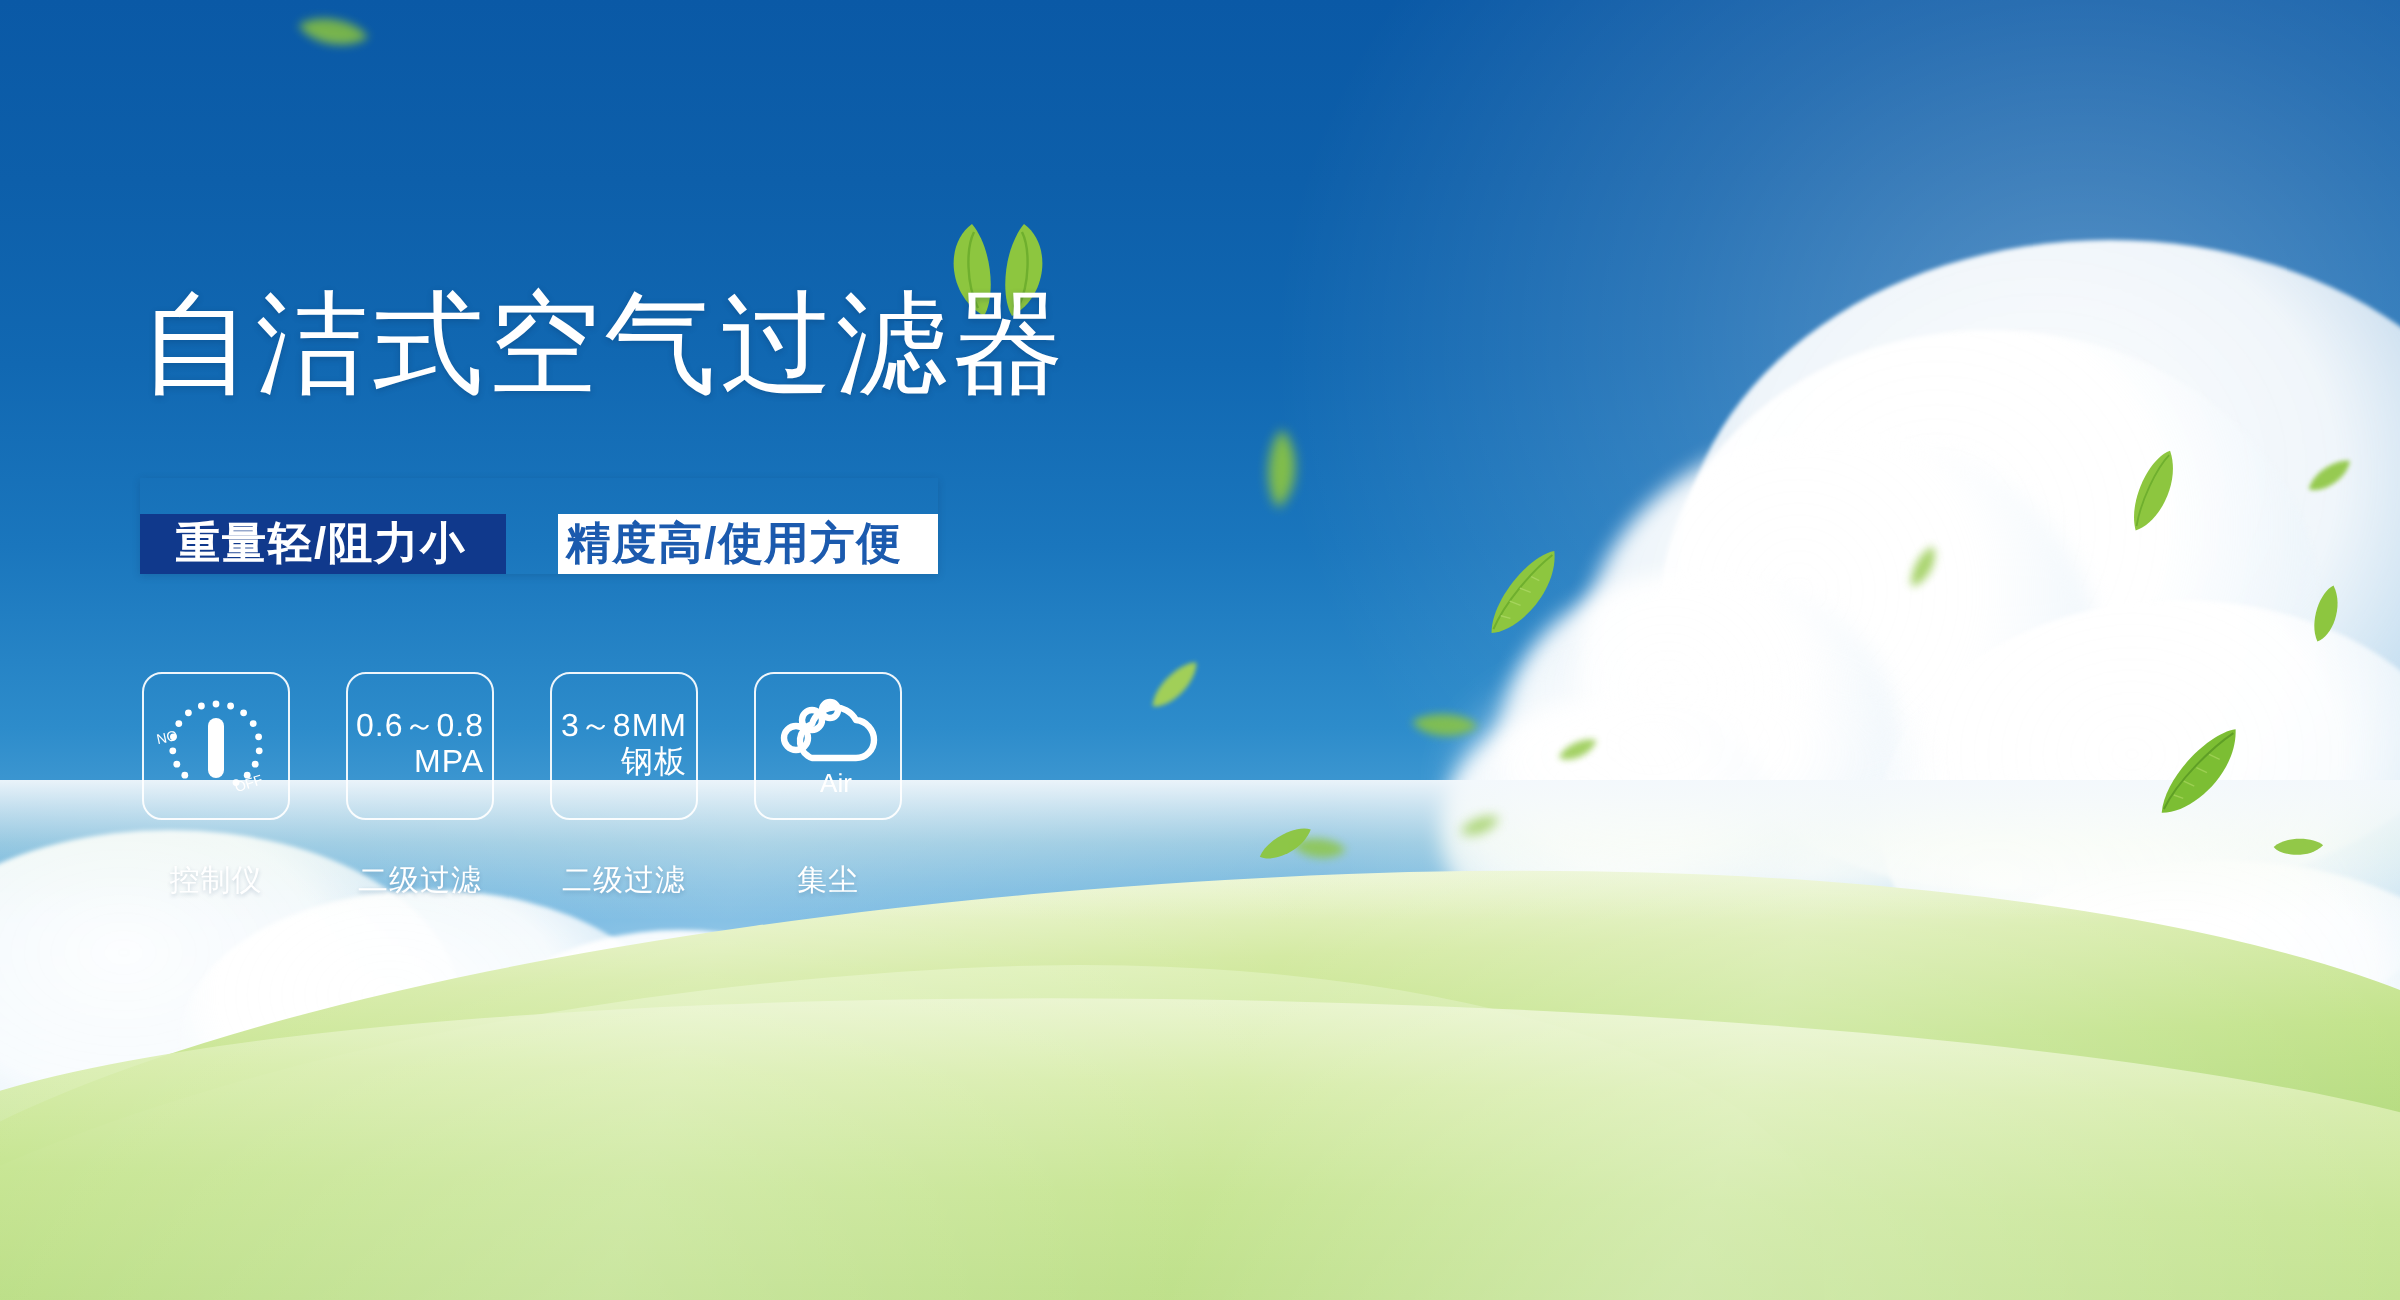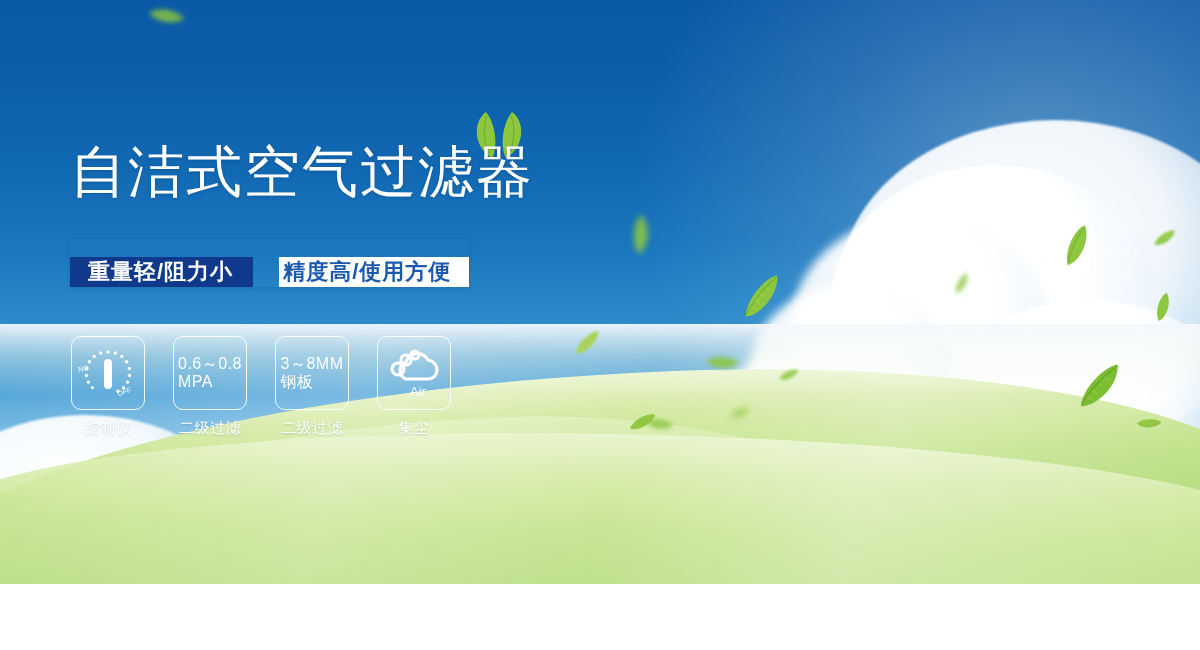--- a/index.html
+++ b/index.html
@@ -7,21 +7,21 @@
     margin: 0; padding: 0;
     background: #ffffff;
   }
   body {
     font-family: "Liberation Sans", "DejaVu Sans", sans-serif;
   }
 
   #banner {
     position: relative;
     width: 1200px;
-    height: 584px;
+    height: 650px;
     overflow: hidden;
     background: #0B5CA8;
   }
 
   
   .sky {
     position: absolute;
     inset: 0;
     background:
       linear-gradient(to bottom,
@@ -249,29 +249,29 @@
     border-radius: 10px;
     display: flex;
     align-items: center;
     justify-content: center;
     color: #ffffff;
     box-sizing: border-box;
     position: relative;
     overflow: hidden;
   }
   .feature-text {
-    text-align: left;
+    text-align: right;
     font-size: 16px;
     line-height: 1.12;
     color: #ffffff;
     font-weight: 400;
     letter-spacing: 0.5px;
   }
   .feature-label {
-    margin-top: 9px;
+    margin-top: 21px;
     font-size: 15px;
     color: #ffffff;
     white-space: nowrap;
     letter-spacing: 0.5px;
     text-shadow: 0 1px 2px rgba(5,45,90,0.20);
   }
 </style>
 </head>
 <body>
 

